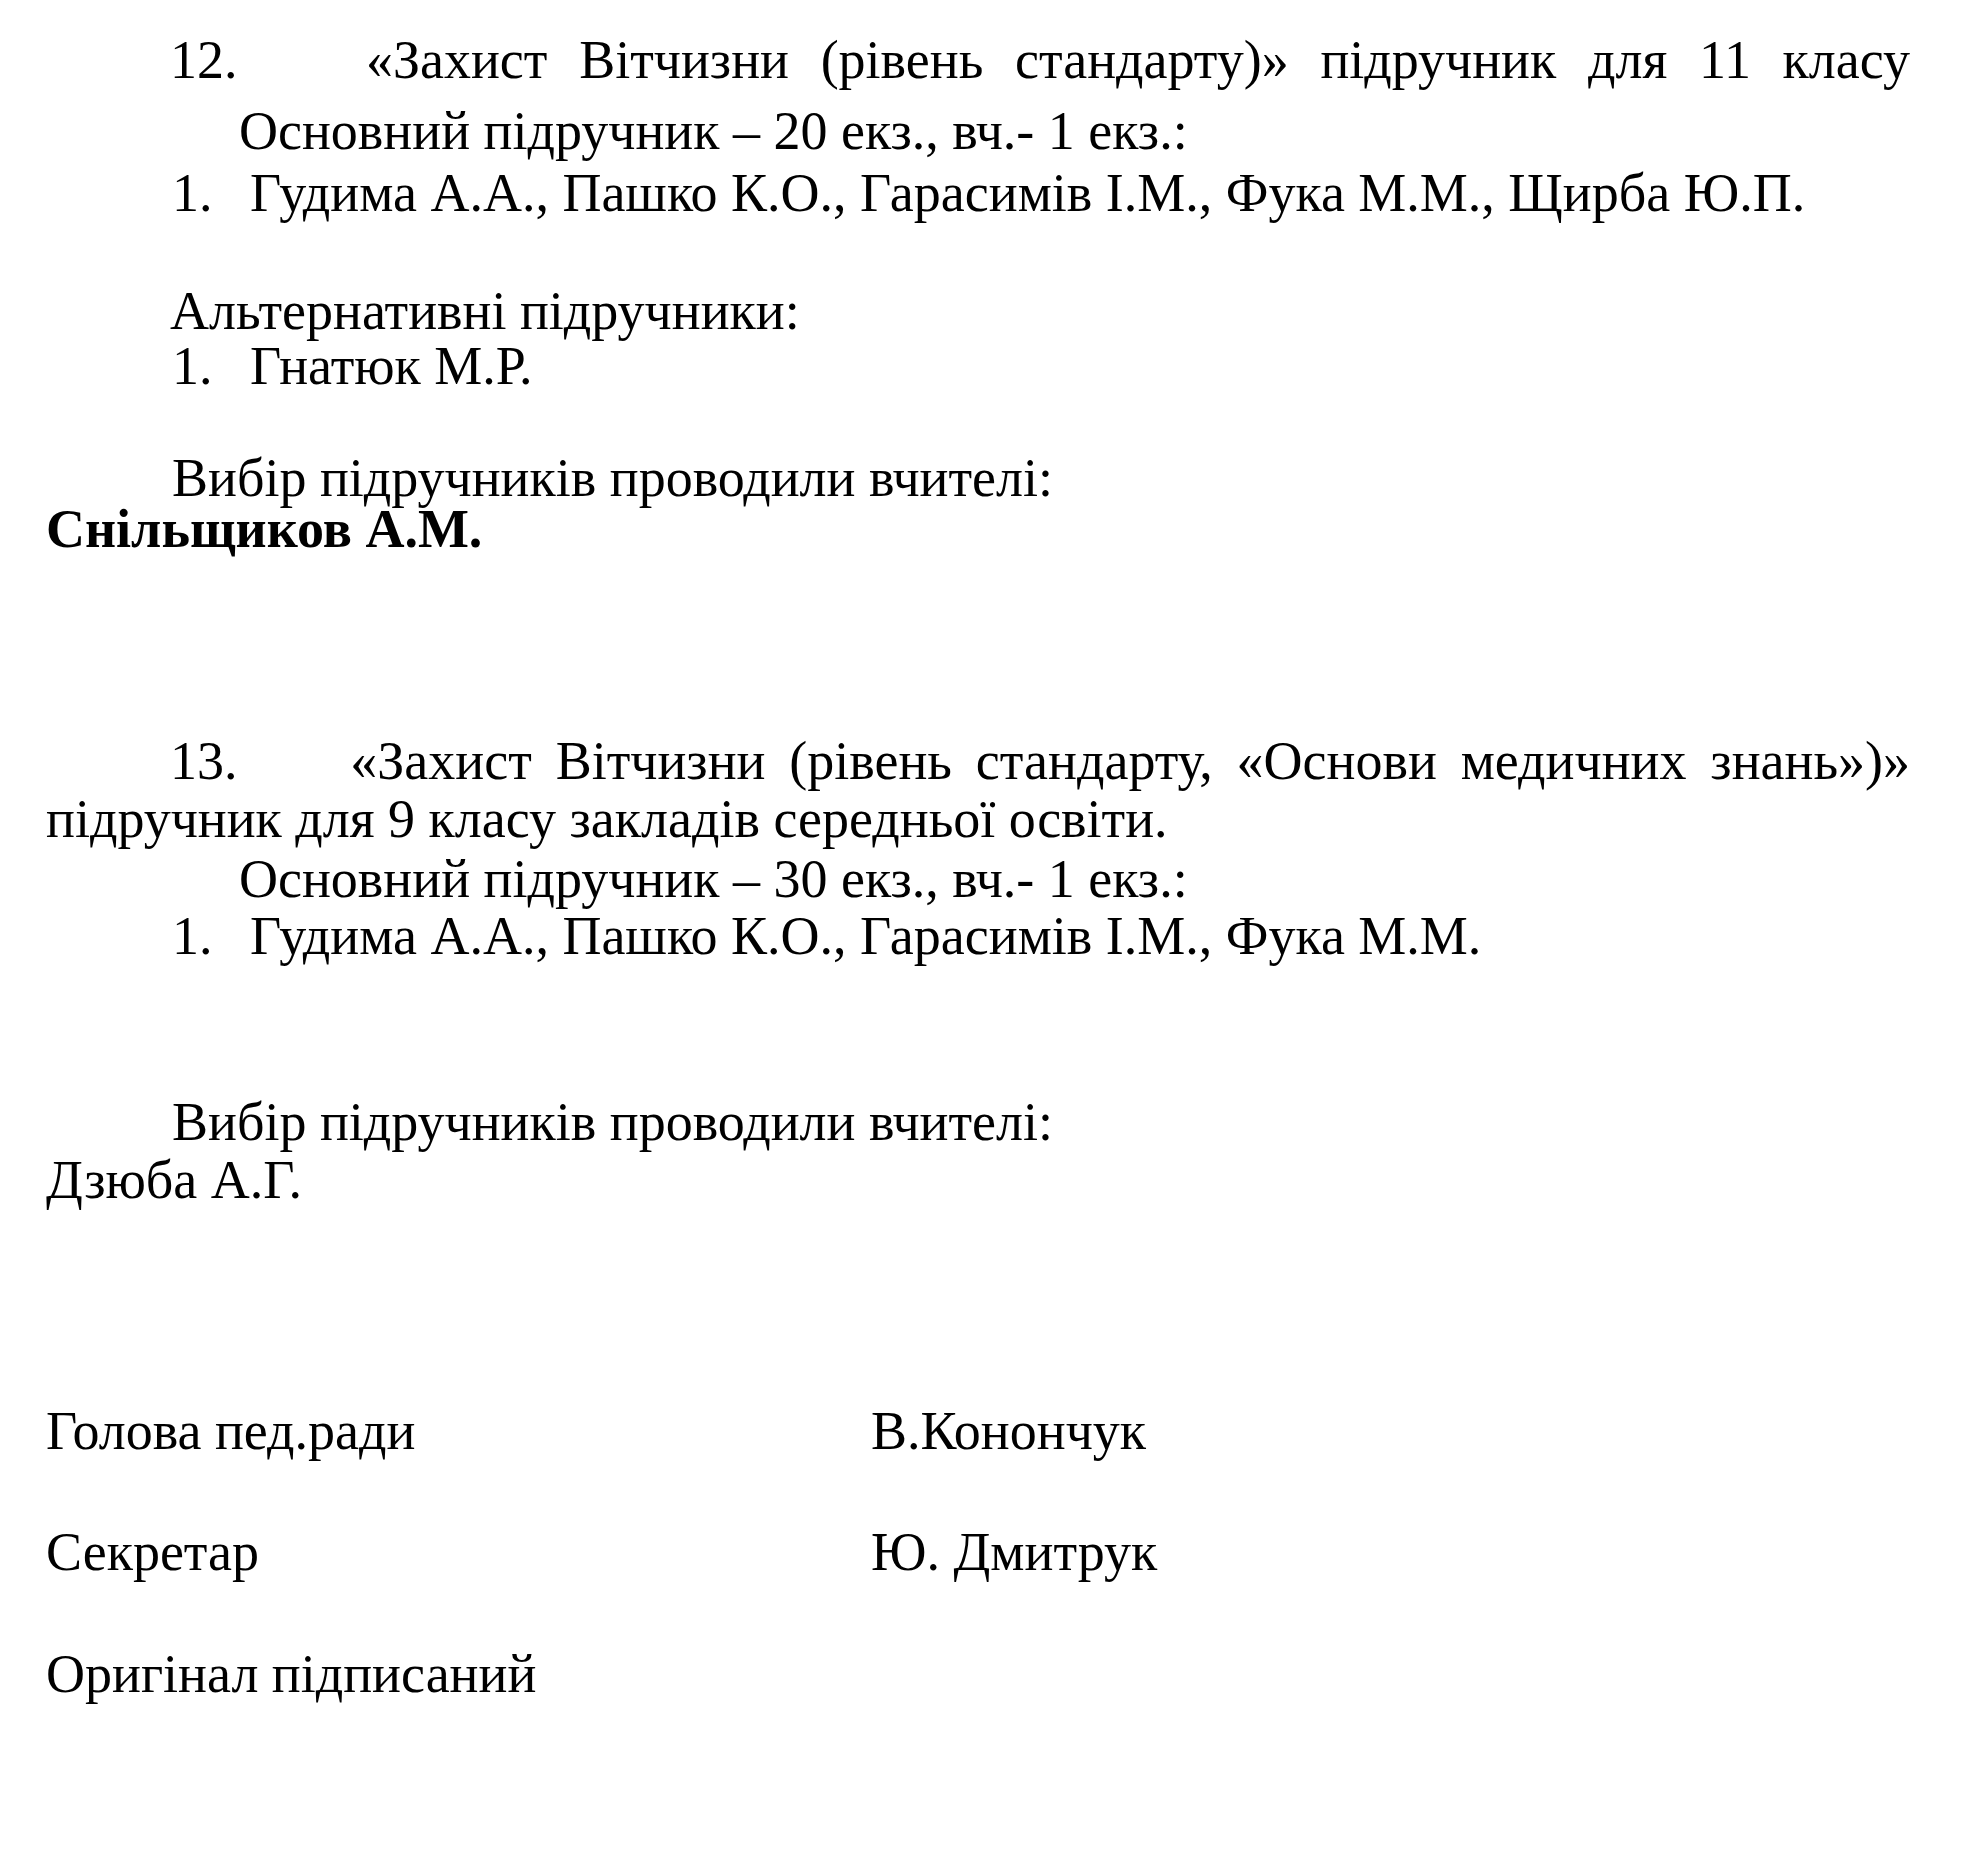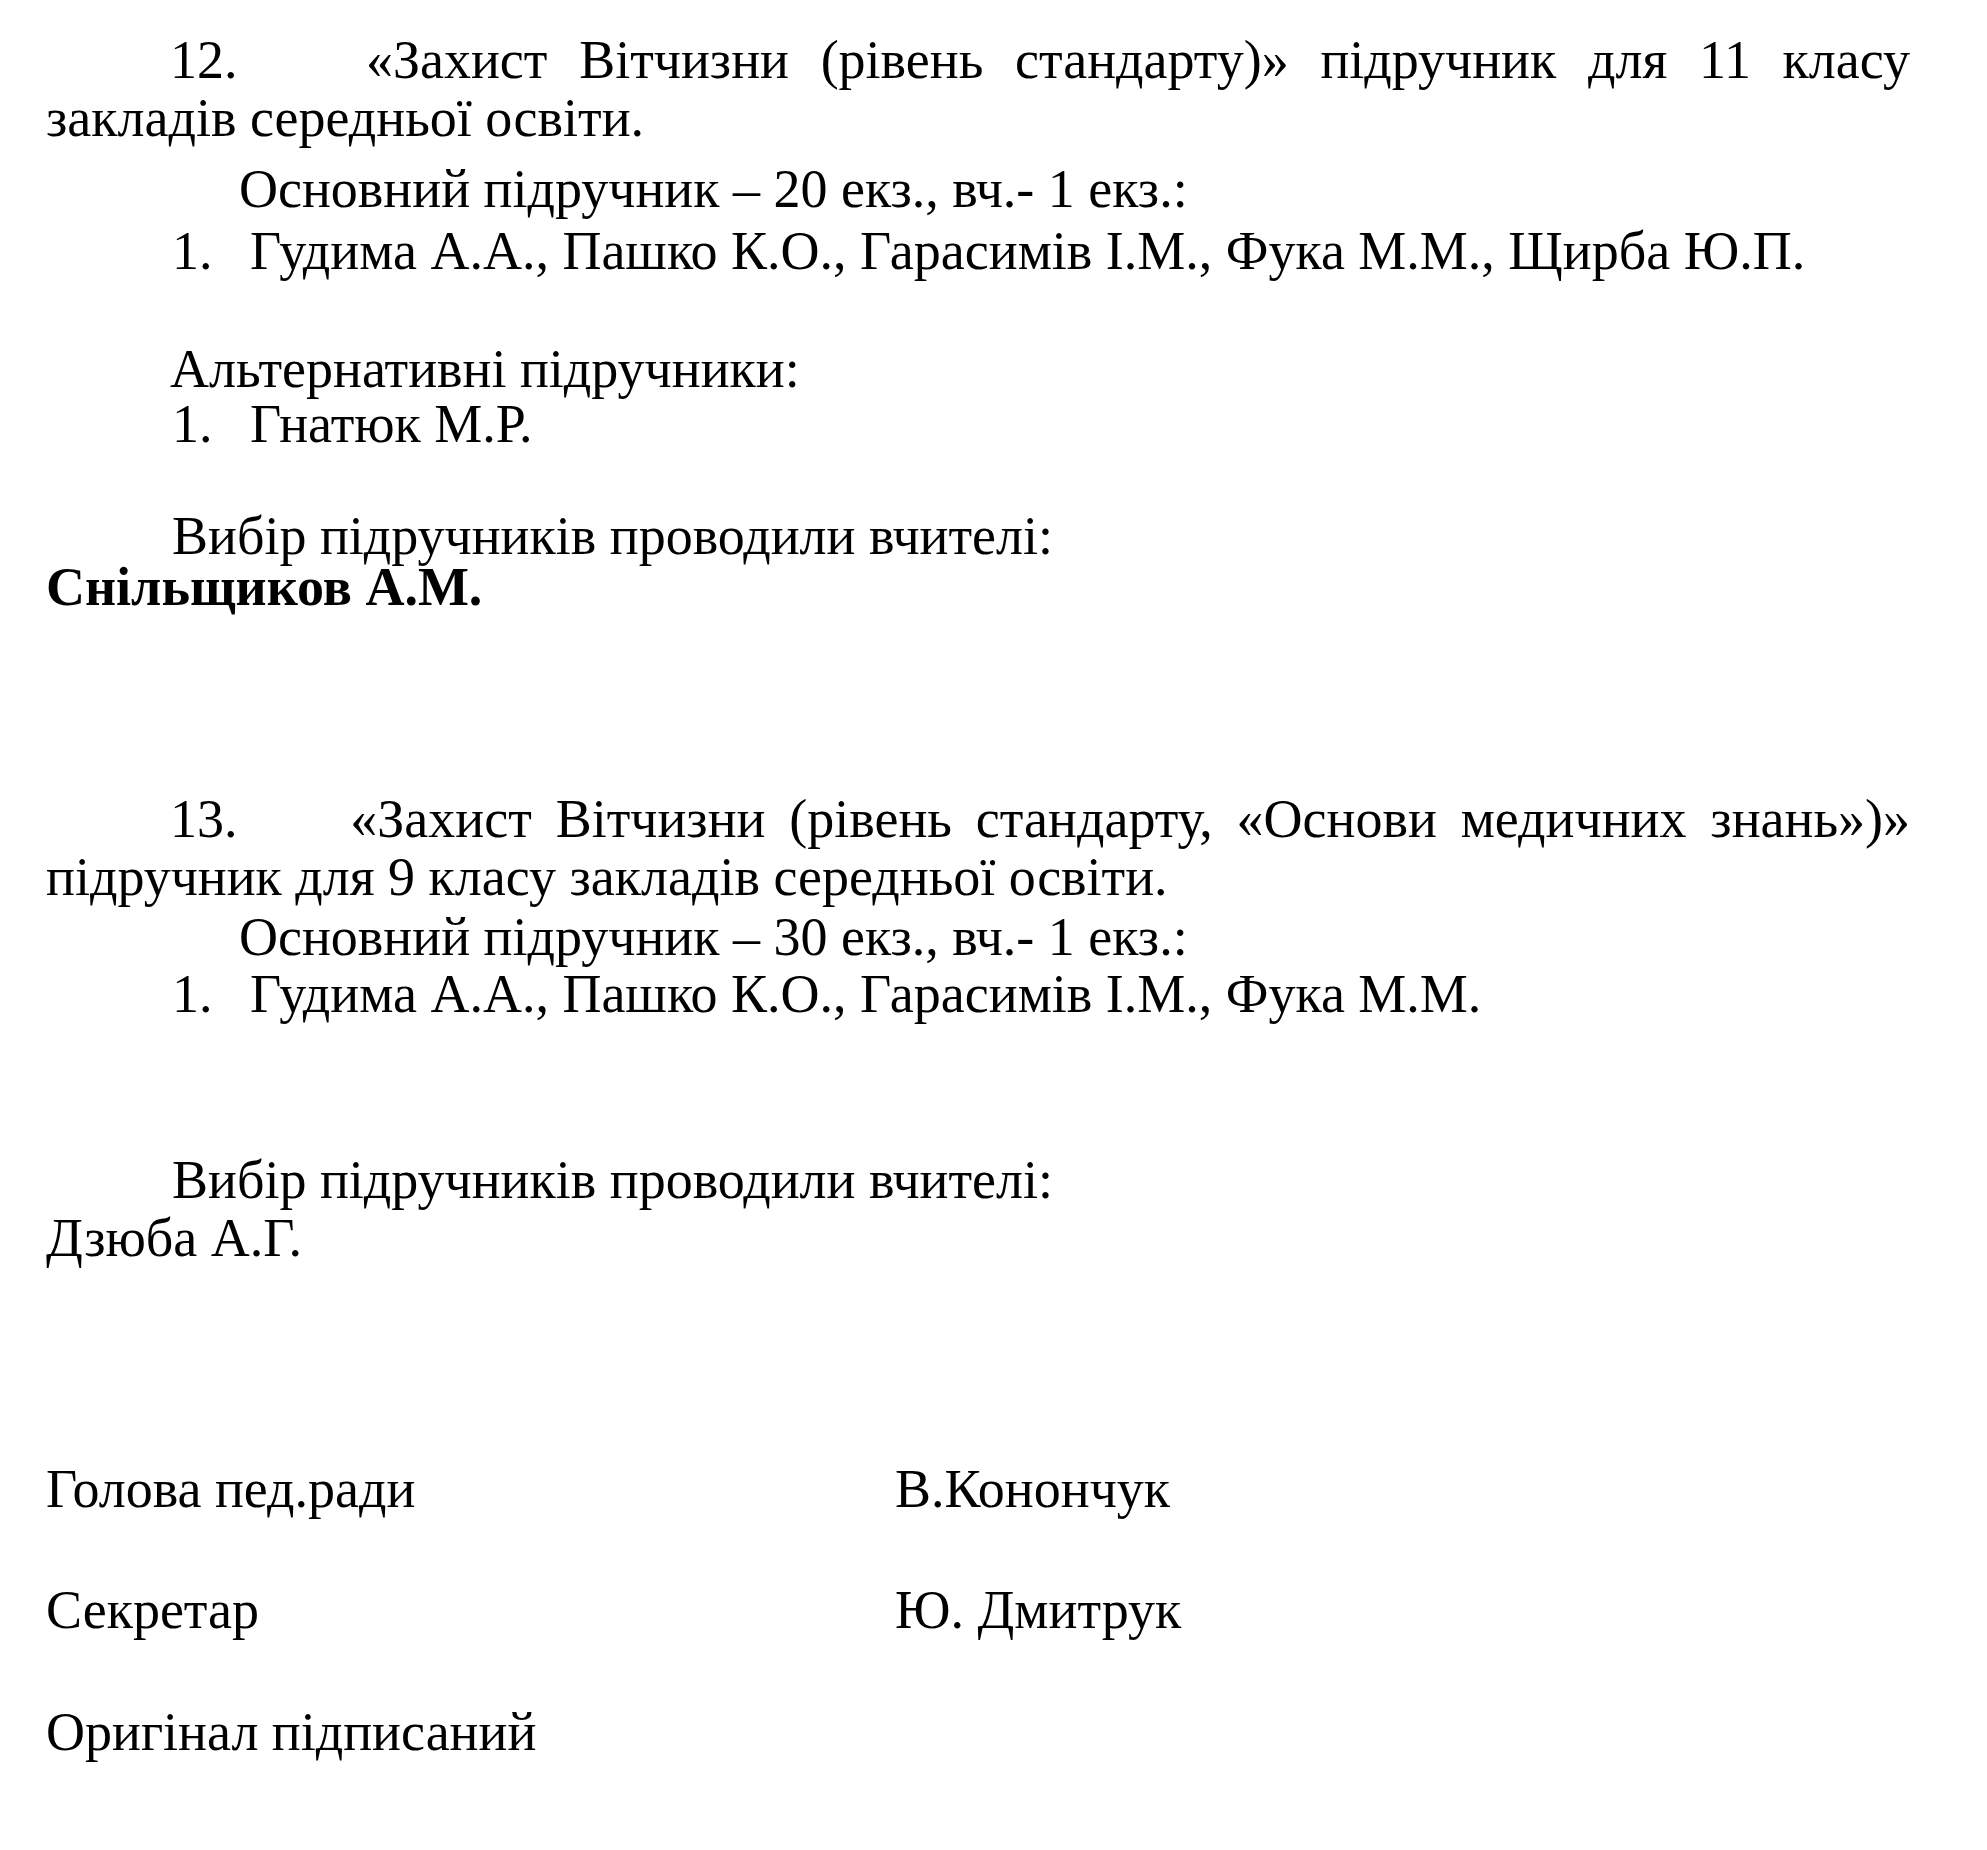--- a/index.html
+++ b/index.html
@@ -64,41 +64,40 @@
   .p-teacher12 { margin-top: -6.5px; font-weight: bold; }
   .p-head13    { margin-top: 174px; }
   .p-choice13  { margin-top: 128px; margin-left: 126px; }
   .p-teacher13 { margin-top: 0; }
   
   .sig-row {
     position: relative;
   }
   .sig-name {
     position: absolute;
-    left: 849px;
+    left: 825px;
     top: 0;
     white-space: nowrap;
   }
   .p-sig1 { margin-top: 193px; }
   .p-sig2 { margin-top: 63px; }
   .p-orig { margin-top: 64px; }
 </style>
 </head>
 <body>
 
 <div class="page">
   <div class="content">
 
     <div>
       <p class="jline">
         <span class="h-num">12.</span>
         <span class="tabgap"></span>
         <span>«Захист Вітчизни (рівень стандарту)» підручник для 11 класу</span>
       </p>
-      <p>закладів середньої освіти.</p>
 
       <p class="copies-line p-main12">Основний підручник – 20 екз., вч.- 1 екз.:</p>
 
       <p class="p-authors12">
         <span class="li-num">1.</span><span>Гудима А.А., Пашко К.О., Гарасимів І.М., Фука М.М., Щирба Ю.П.</span>
       </p>
 
       <p class="tab-indent p-altlabel">Альтернативні підручники:</p>
 
       <p class="p-altauthors">

